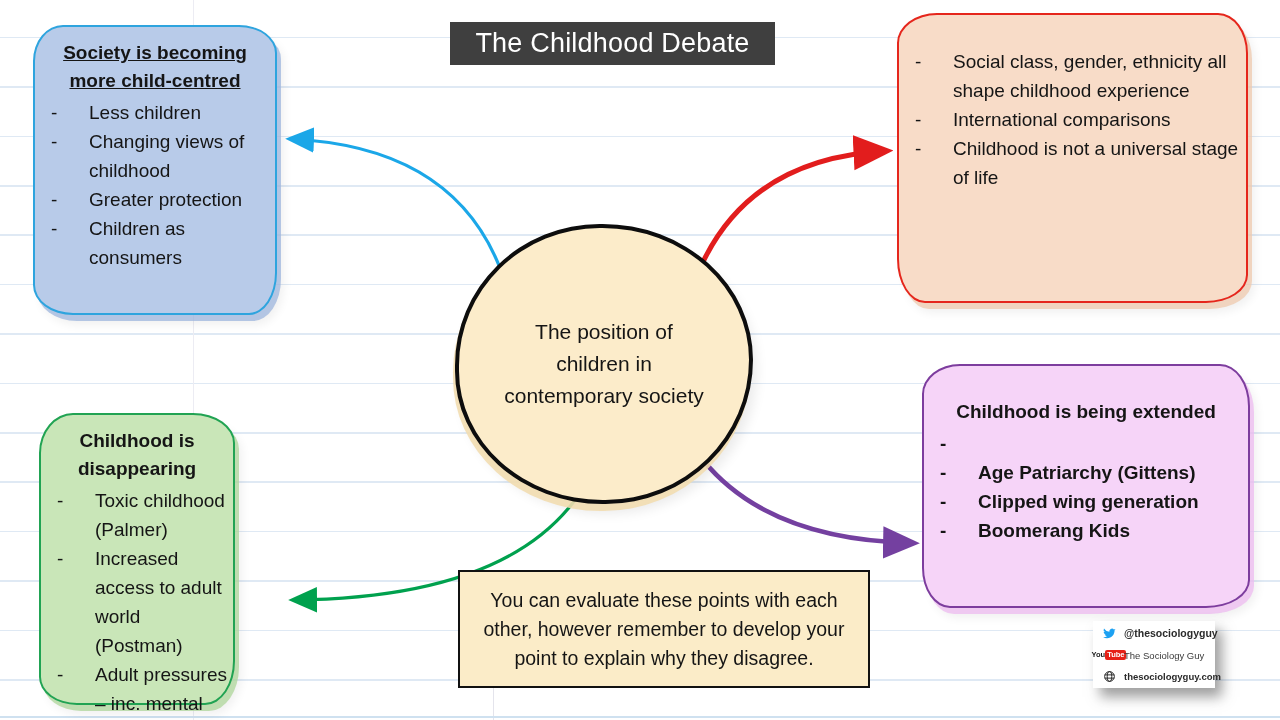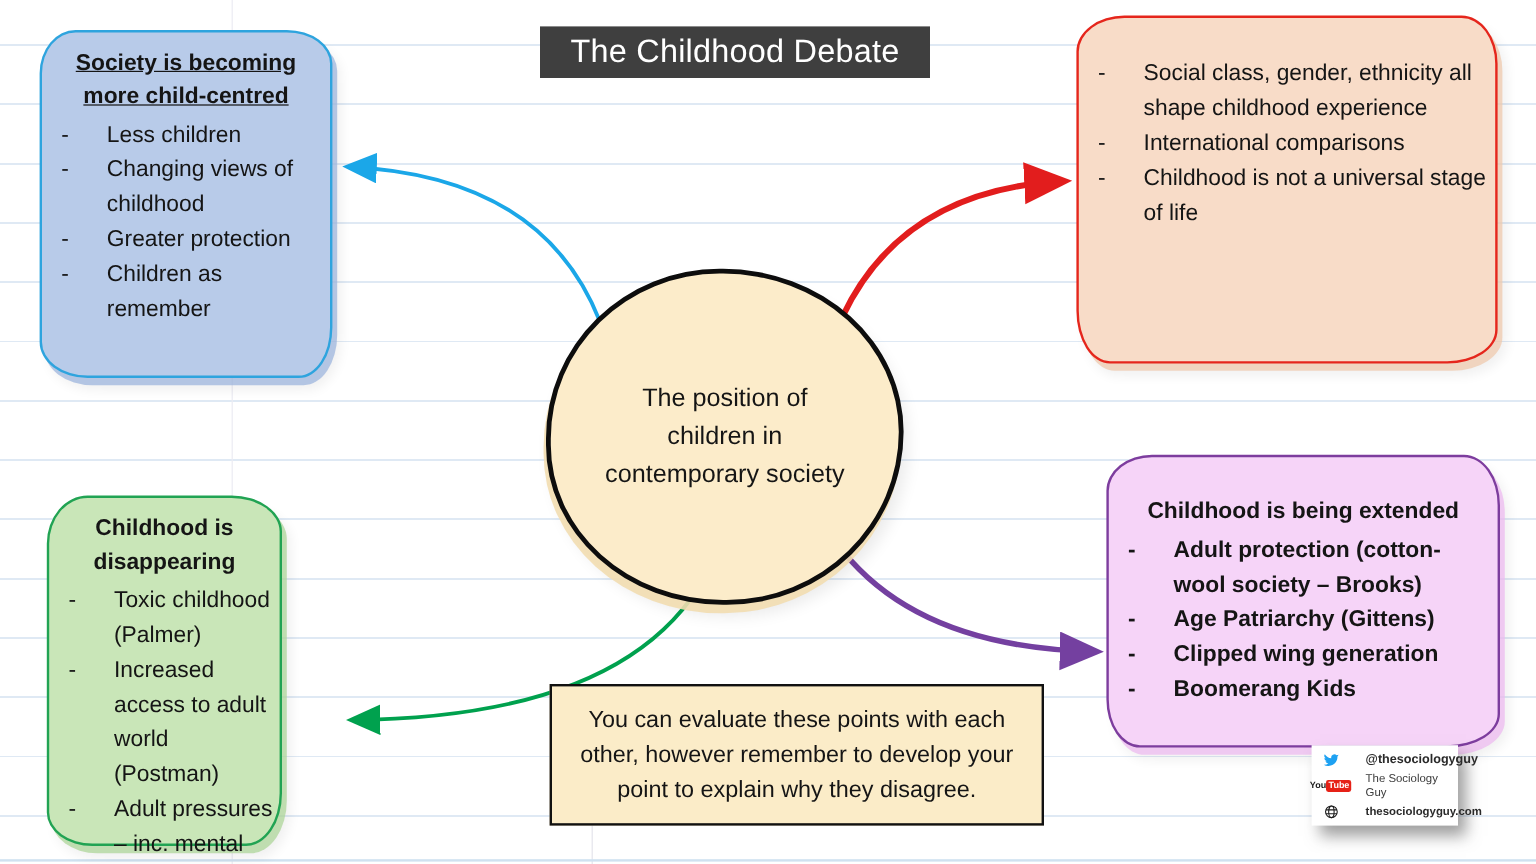--- a/index.html
+++ b/index.html
@@ -29,21 +29,21 @@
 
   .bubble.blue{left:33px;top:25px;width:244px;height:290px;background:#b8cbe9;border:2px solid #2ea4de;
     border-radius:30px 38px 28px 40px/36px 28px 42px 30px;padding-top:12px;
     box-shadow:4px 6px 0 rgba(157,182,221,.75),7px 10px 10px rgba(0,0,0,.06);}
   .bubble.peach{left:897px;top:13px;width:351px;height:290px;background:#f8dcc8;border:2px solid #e5261c;
     border-radius:40px 30px 42px 28px/30px 40px 28px 44px;padding-top:32px;
     box-shadow:4px 6px 0 rgba(239,201,173,.75),7px 10px 10px rgba(0,0,0,.06);}
   .bubble.green{left:39px;top:413px;width:196px;height:292px;background:#c9e6b8;border:2px solid #21a353;
     border-radius:34px 42px 30px 38px/40px 30px 44px 28px;padding-top:12px;
     box-shadow:4px 6px 0 rgba(174,214,153,.75),7px 10px 10px rgba(0,0,0,.06);}
-  .bubble.pink{left:922px;top:379px;width:328px;height:244px;background:#f6d4f8;border:2.5px solid #7d3d9e;
+  .bubble.pink{left:922px;top:364px;width:328px;height:244px;background:#f6d4f8;border:2.5px solid #7d3d9e;
     border-radius:38px 30px 44px 28px/30px 42px 28px 40px;padding-top:32px;font-weight:bold;
     box-shadow:4px 6px 0 rgba(238,187,240,.75),7px 10px 10px rgba(0,0,0,.06);}
 
   .heading-blue{max-width:230px;text-decoration:underline;}
   .heading-peach{max-width:235px;}
   .heading-green{max-width:160px;}
   .heading-pink{max-width:300px;}
 
   
   .center-circle{position:absolute;left:455px;top:224px;width:290px;height:272px;background:#fcecca;
@@ -54,21 +54,21 @@
 
   
   .note-box{position:absolute;left:458px;top:570px;width:412px;height:118px;box-sizing:border-box;
     background:#fbecc8;border:2px solid #111111;display:flex;align-items:center;justify-content:center;
     text-align:center;font-size:19.5px;line-height:29px;color:#151515;padding:5px 14px;}
 
   
   .brand-card{position:absolute;left:1093px;top:621px;width:122px;height:67px;background:#ffffff;
     box-shadow:7px 9px 12px rgba(80,80,80,.55);padding:5px 7px;box-sizing:border-box;
     display:flex;flex-direction:column;justify-content:space-between;}
-  .brand-row{display:flex;align-items:center;gap:20px;color:#222222;}
+  .brand-row{display:flex;align-items:center;gap:6px;color:#222222;}
   .brand-row .icon{flex:0 0 18px;width:18px;display:flex;justify-content:center;}
   .brand-tw{font-size:10.5px;font-weight:bold;color:#2a2a2a;}
   .brand-yt-name{font-size:9.5px;color:#3a3a3a;}
   .brand-web{font-size:9.5px;font-weight:600;color:#2a2a2a;}
   .yt-wordmark{display:flex;align-items:center;}
   .yt-you{font-size:7.5px;font-weight:bold;color:#1a1a1a;line-height:10px;}
   .yt-tube{font-size:7.5px;font-weight:bold;color:#ffffff;background:#e62117;border-radius:2px;
     padding:0 2px;line-height:10px;}
 </style>
 </head>
@@ -113,21 +113,21 @@
     <div class="li">
       <span class="dash">-</span>
       <span class="txt">Changing views of childhood</span>
       </div>
     <div class="li">
       <span class="dash">-</span>
       <span class="txt">Greater protection</span>
       </div>
     <div class="li">
       <span class="dash">-</span>
-      <span class="txt">Children as remember</span>
+      <span class="txt">Children as consumers</span>
       </div>
   </div>
 
   <div class="bubble peach">
     <div class="li">
       <span class="dash">-</span>
       <span class="txt">Social class, gender, ethnicity all shape childhood experience</span>
       </div>
     <div class="li">
       <span class="dash">-</span>
@@ -152,21 +152,20 @@
     <div class="li">
       <span class="dash">-</span>
       <span class="txt">Adult pressures – inc. mental health</span>
       </div>
   </div>
 
   <div class="bubble pink">
     <div class="heading heading-pink">Childhood is being extended</div>
     <div class="li">
       <span class="dash">-</span>
-      <span class="txt">Adult protection (cotton-wool society – Brooks)</span>
       </div>
     <div class="li">
       <span class="dash">-</span>
       <span class="txt">Age Patriarchy (Gittens)</span>
       </div>
     <div class="li">
       <span class="dash">-</span>
       <span class="txt">Clipped wing generation</span>
       </div>
     <div class="li">

